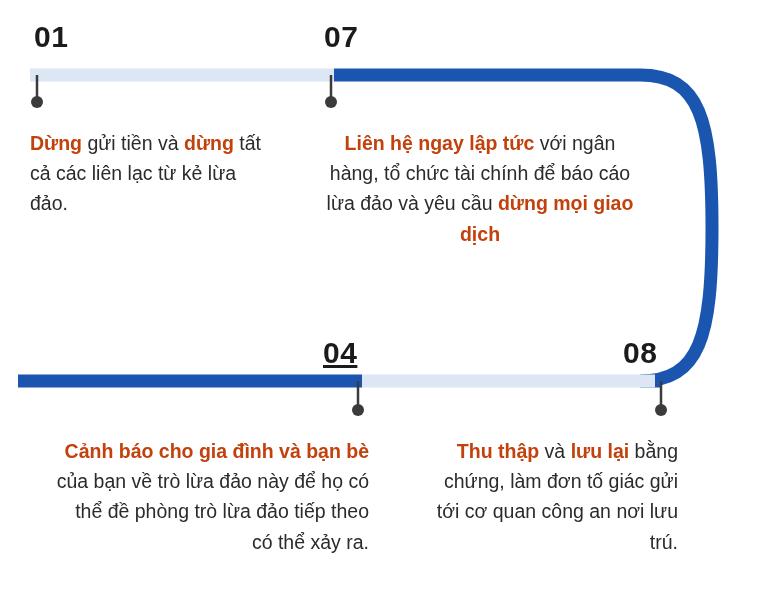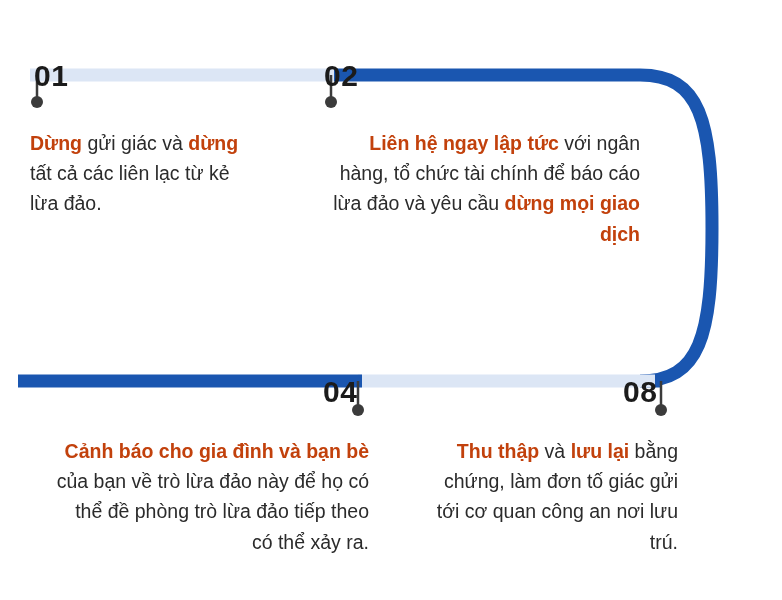--- a/index.html
+++ b/index.html
@@ -27,44 +27,43 @@
     height: 600px;
   }
   .step-num {
     position: absolute;
     font-size: 30px;
     font-weight: bold;
     color: #1b1b1b;
     letter-spacing: 0.5px;
     line-height: 1;
     white-space: nowrap;
-    margin-top: 39px;
   }
   .step-text {
     position: absolute;
     font-size: 19.5px;
     line-height: 1.55;
     color: #2b2b2b;
   }
   .step-text b {
     color: #c2410c;
     font-weight: bold;
   }
   .step-text .plain {
     color: #2b2b2b;
     font-weight: normal;
   }
   
   #num-01 { left: 34px; top: 22px; }
   #num-02 { left: 324px; top: 22px; }
-  #num-04 { left: 323px; top: 338px; }
+  #num-04 { left: 323px; top: 338px; text-decoration: underline; }
   #num-03 { left: 623px; top: 338px; }
 
   #txt-01 { left: 30px; top: 128px; width: 232px; text-align: left; }
-  #txt-02 { left: 320px; top: 128px; width: 320px; text-align: right; }
+  #txt-02 { left: 320px; top: 128px; width: 320px; text-align: center; }
   #txt-04 { left: 54px; top: 436px; width: 315px; text-align: right; }
   #txt-03 { left: 420px; top: 436px; width: 258px; text-align: right; }
 </style>
 </head>
 <body>
 
 <div class="stage">
 
   <svg class="track-svg" viewBox="0 0 782 600">
 
@@ -83,22 +82,22 @@
     <circle cx="331" cy="102" r="6" fill="#3b3b3b"></circle>
 
     <line x1="358" y1="381" x2="358" y2="406" stroke="#3b3b3b" stroke-width="2.5"></line>
     <circle cx="358" cy="410" r="6" fill="#3b3b3b"></circle>
 
     <line x1="661" y1="381" x2="661" y2="406" stroke="#3b3b3b" stroke-width="2.5"></line>
     <circle cx="661" cy="410" r="6" fill="#3b3b3b"></circle>
   </svg>
 
   <div class="step-num" id="num-01">01</div>
-  <div class="step-num" id="num-02">02</div>
+  <div class="step-num" id="num-02">07</div>
   <div class="step-num" id="num-04">04</div>
   <div class="step-num" id="num-03">08</div>
 
-  <div class="step-text" id="txt-01"><b>Dừng</b><span class="plain"> gửi giác và </span><b>dừng</b><span class="plain"> tất cả các liên lạc từ kẻ lừa đảo.</span></div>
+  <div class="step-text" id="txt-01"><b>Dừng</b><span class="plain"> gửi tiền và </span><b>dừng</b><span class="plain"> tất cả các liên lạc từ kẻ lừa đảo.</span></div>
   <div class="step-text" id="txt-02"><b>Liên hệ ngay lập tức</b><span class="plain"> với ngân hàng, tổ chức tài chính để báo cáo lừa đảo và yêu cầu </span><b>dừng mọi giao dịch</b></div>
   <div class="step-text" id="txt-04"><b>Cảnh báo cho gia đình và bạn bè</b><span class="plain"> của bạn về trò lừa đảo này để họ có thể đề phòng trò lừa đảo tiếp theo có thể xảy ra.</span></div>
   <div class="step-text" id="txt-03"><b>Thu thập</b><span class="plain"> và </span><b>lưu lại</b><span class="plain"> bằng chứng, làm đơn tố giác gửi tới cơ quan công an nơi lưu trú.</span></div>
 
 </div>
 
 </body></html>

